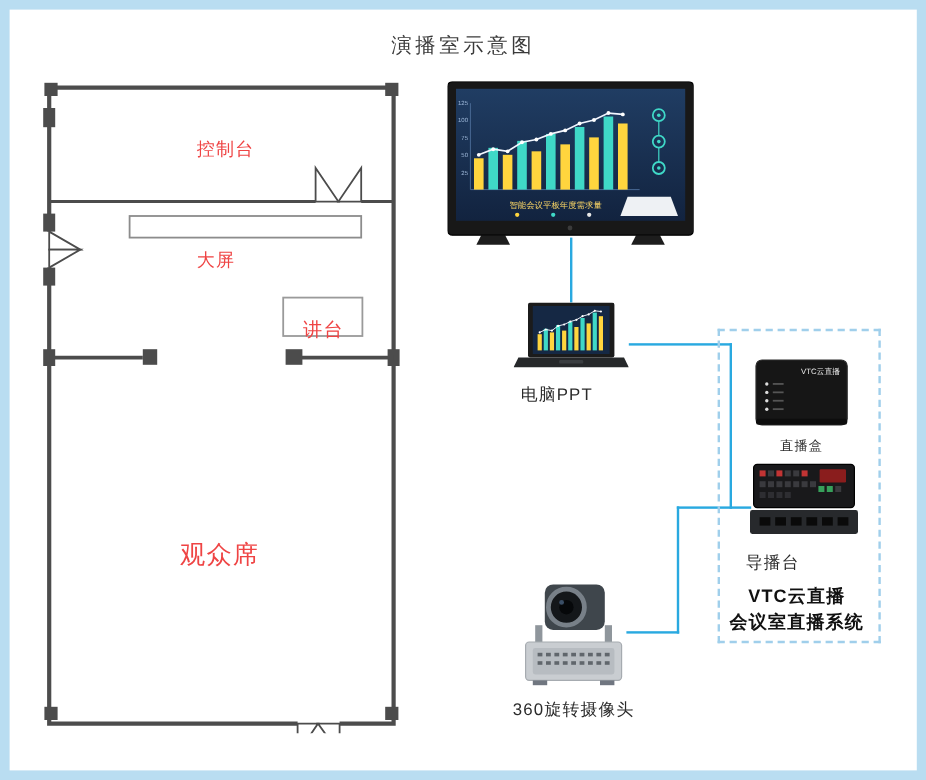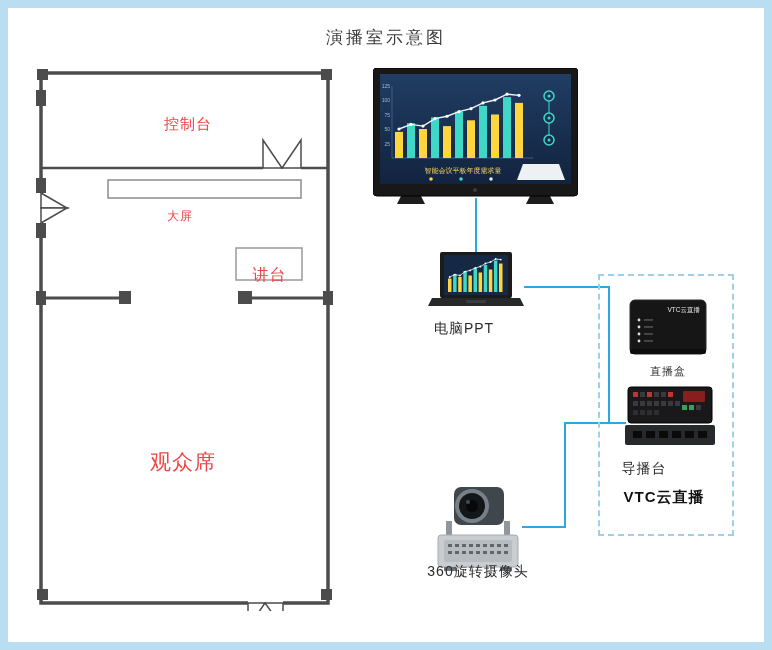--- a/index.html
+++ b/index.html
@@ -62,21 +62,21 @@
     <rect x="74" y="114" width="193" height="18" fill="none" stroke="#8c8c8c" stroke-width="1.5"></rect>
 
     <rect x="202" y="182" width="66" height="32" fill="#ffffff" stroke="#9a9a9a" stroke-width="1.5"></rect>
 
     <path d="M7,232 H85 M216,232 H294" fill="none" stroke="#4c4c4c" stroke-width="3"></path>
     <rect x="85" y="225" width="12" height="13" fill="#4c4c4c"></rect>
     <rect x="204" y="225" width="14" height="13" fill="#4c4c4c"></rect>
   </svg>
 
   <div class="abs fp-label" style="left:140px;top:107px;width:80px;font-size:15px;">控制台</div>
-  <div class="abs fp-label" style="left:132px;top:200px;width:80px;font-size:12px;">大屏</div>
+  <div class="abs fp-label" style="left:132px;top:200px;width:80px;font-size:15px;">大屏</div>
   <div class="abs fp-label" style="left:228px;top:257px;width:67px;font-size:16px;">讲台</div>
   <div class="abs fp-label" style="left:130px;top:440px;width:90px;font-size:21px;">观众席</div>
 
   <div class="abs conn" style="left:467px;top:190px;width:2px;height:54px;"></div>
   <div class="abs conn" style="left:516px;top:278px;width:86px;height:2px;"></div>
   <div class="abs conn" style="left:600px;top:278px;width:2px;height:138px;"></div>
   <div class="abs conn" style="left:556px;top:414px;width:62px;height:2px;"></div>
   <div class="abs conn" style="left:556px;top:414px;width:2px;height:106px;"></div>
   <div class="abs conn" style="left:514px;top:518px;width:44px;height:2px;"></div>
 
@@ -232,20 +232,21 @@
         <rect x="21" y="46" width="9" height="7" fill="#0a0a0a"></rect>
       <rect x="34" y="46" width="9" height="7" fill="#0a0a0a"></rect>
         <rect x="47" y="46" width="9" height="7" fill="#0a0a0a"></rect>
       <rect x="60" y="46" width="9" height="7" fill="#0a0a0a"></rect>
         <rect x="73" y="46" width="9" height="7" fill="#0a0a0a"></rect>
     </g>
   </svg>
   <div class="abs dev-label" style="left:591px;top:452px;width:90px;">导播台</div>
 
   <div class="abs sys-label" style="left:594px;top:480px;width:124px;">VTC云直播</div>
+  <div class="abs sys-label" style="left:594px;top:501px;width:124px;">会议室直播系统</div>
 
   <svg class="abs" style="left:426px;top:477px;" width="88" height="90" viewBox="0 0 88 90">
     <rect x="20" y="2" width="50" height="38" rx="7" fill="#3f464c"></rect>
     <circle cx="38" cy="21" r="15" fill="#14171a" stroke="#788088" stroke-width="4"></circle>
     <circle cx="38" cy="21" r="6" fill="#06080a"></circle>
     <circle cx="34" cy="17" r="2" fill="#3a4e66"></circle>
     <rect x="12" y="36" width="6" height="16" fill="#8f969c"></rect>
     <rect x="70" y="36" width="6" height="16" fill="#8f969c"></rect>
     <rect x="4" y="50" width="80" height="32" rx="3" fill="#c9cdd1" stroke="#a6abb0"></rect>
     <rect x="10" y="55" width="68" height="22" rx="2" fill="#b7bcc1"></rect>
@@ -265,15 +266,15 @@
       <rect x="35" y="66" width="4" height="3"></rect>
         <rect x="42" y="66" width="4" height="3"></rect>
         <rect x="49" y="66" width="4" height="3"></rect>
       <rect x="56" y="66" width="4" height="3"></rect>
         <rect x="63" y="66" width="4" height="3"></rect>
         <rect x="70" y="66" width="4" height="3"></rect>
     </g>
     <rect x="10" y="82" width="12" height="4" fill="#707680"></rect>
     <rect x="66" y="82" width="12" height="4" fill="#707680"></rect>
   </svg>
-  <div class="abs dev-label" style="left:408px;top:555px;width:124px;">360旋转摄像头</div>
+  <div class="abs dev-label" style="left:408px;top:575px;width:124px;">360旋转摄像头</div>
 
 </div>
 
 </body></html>

